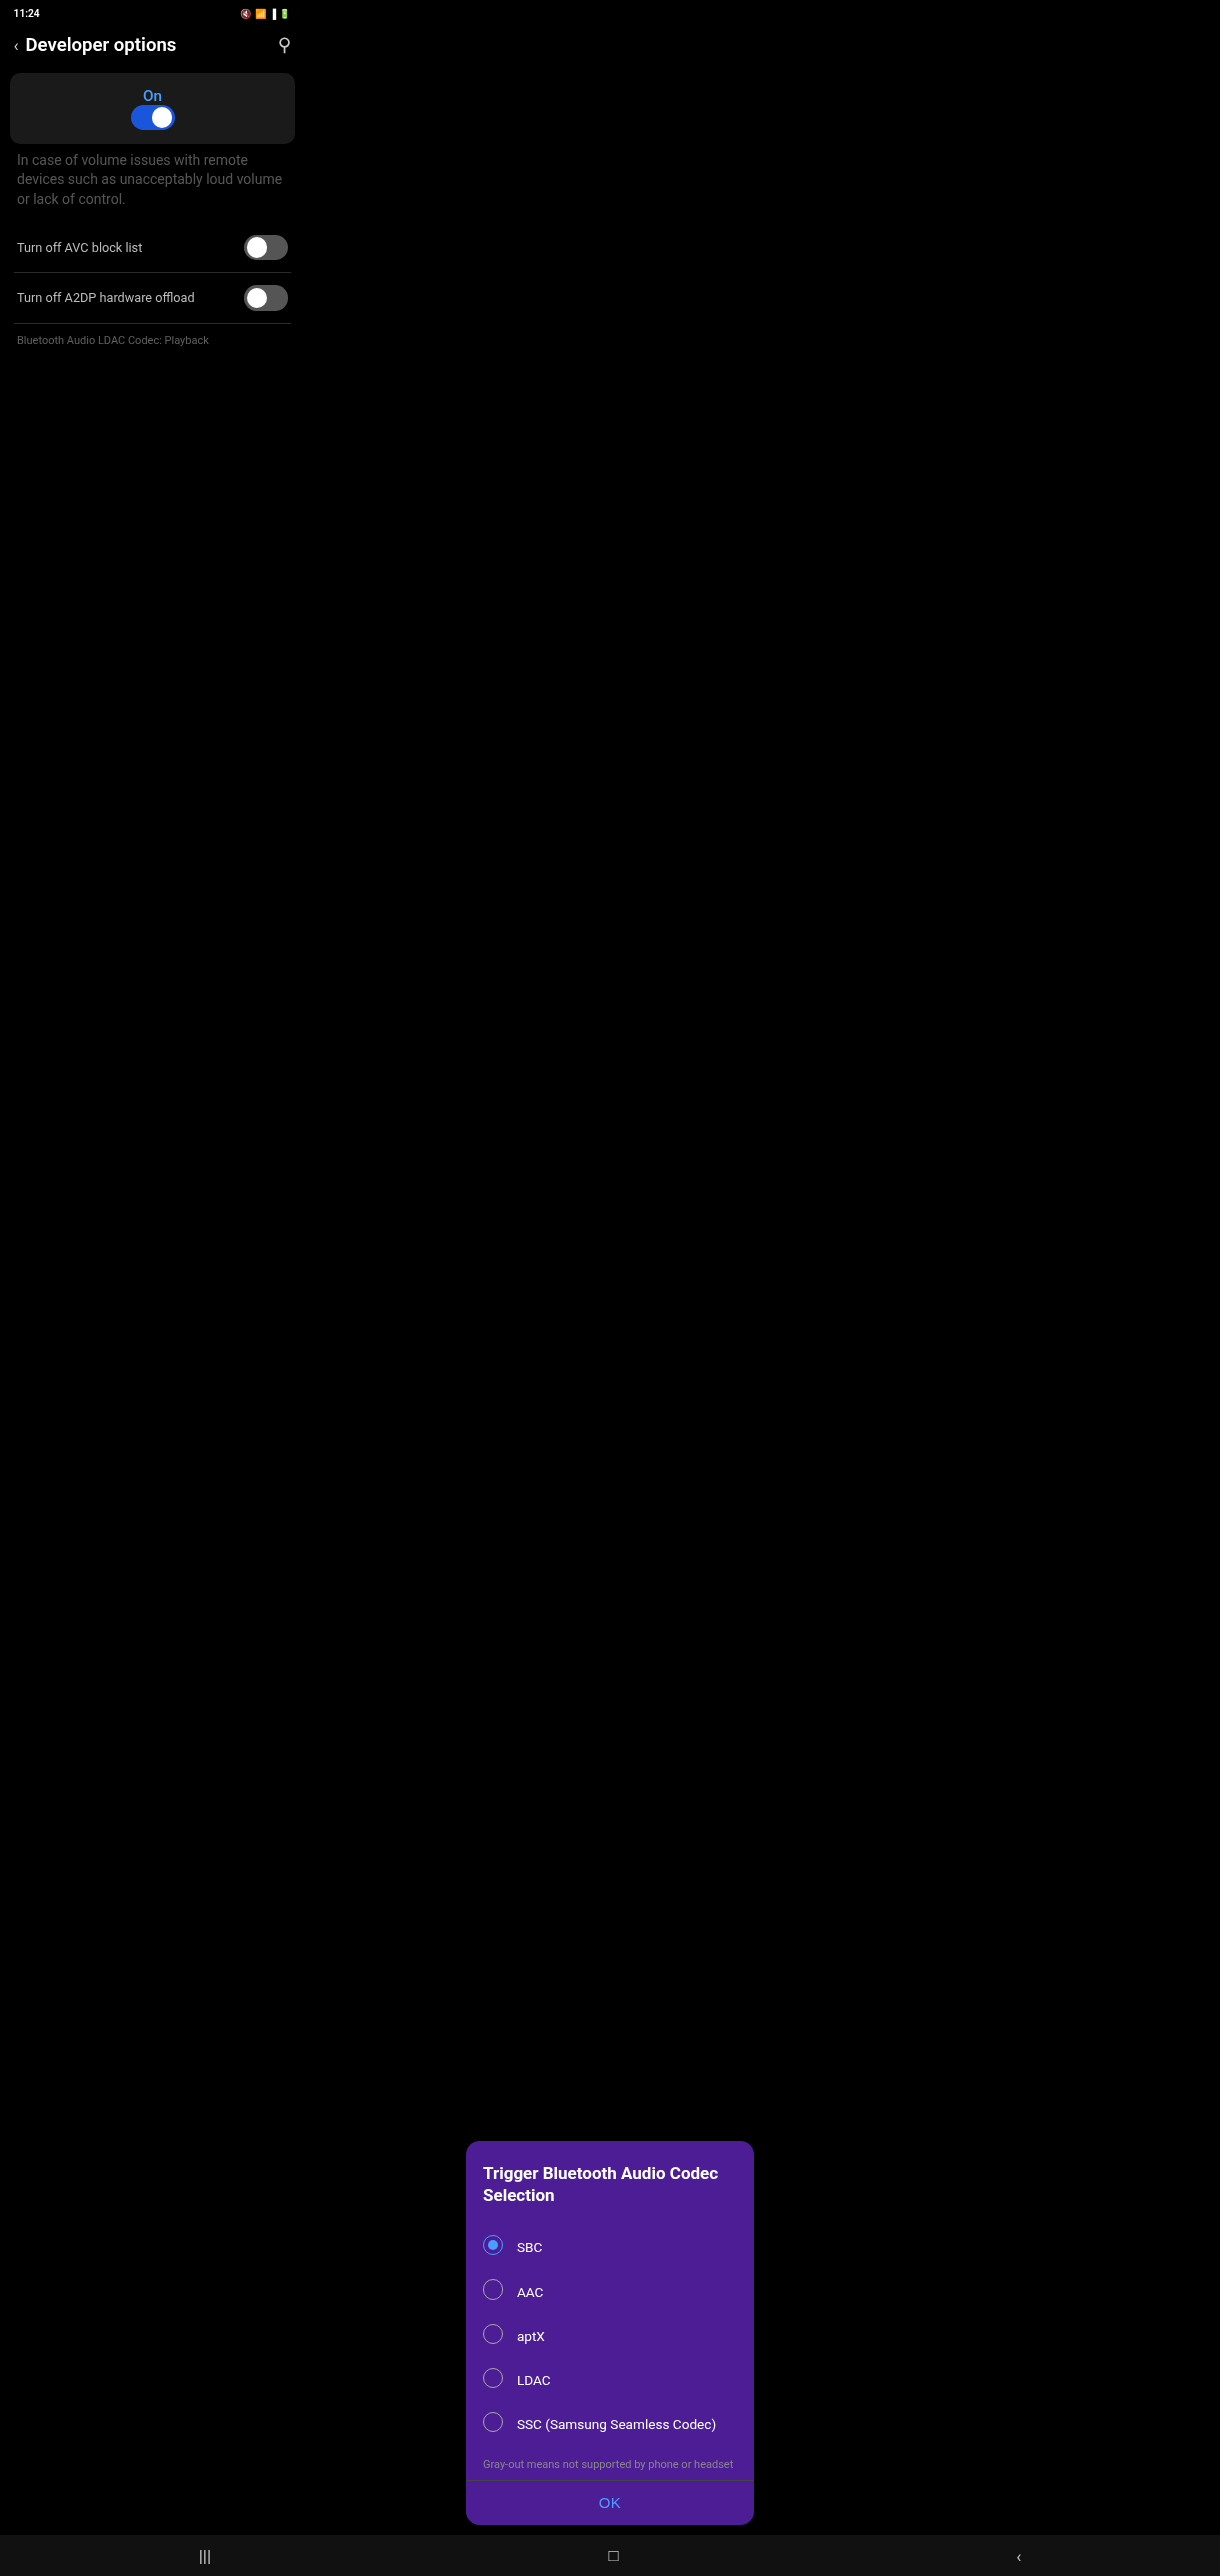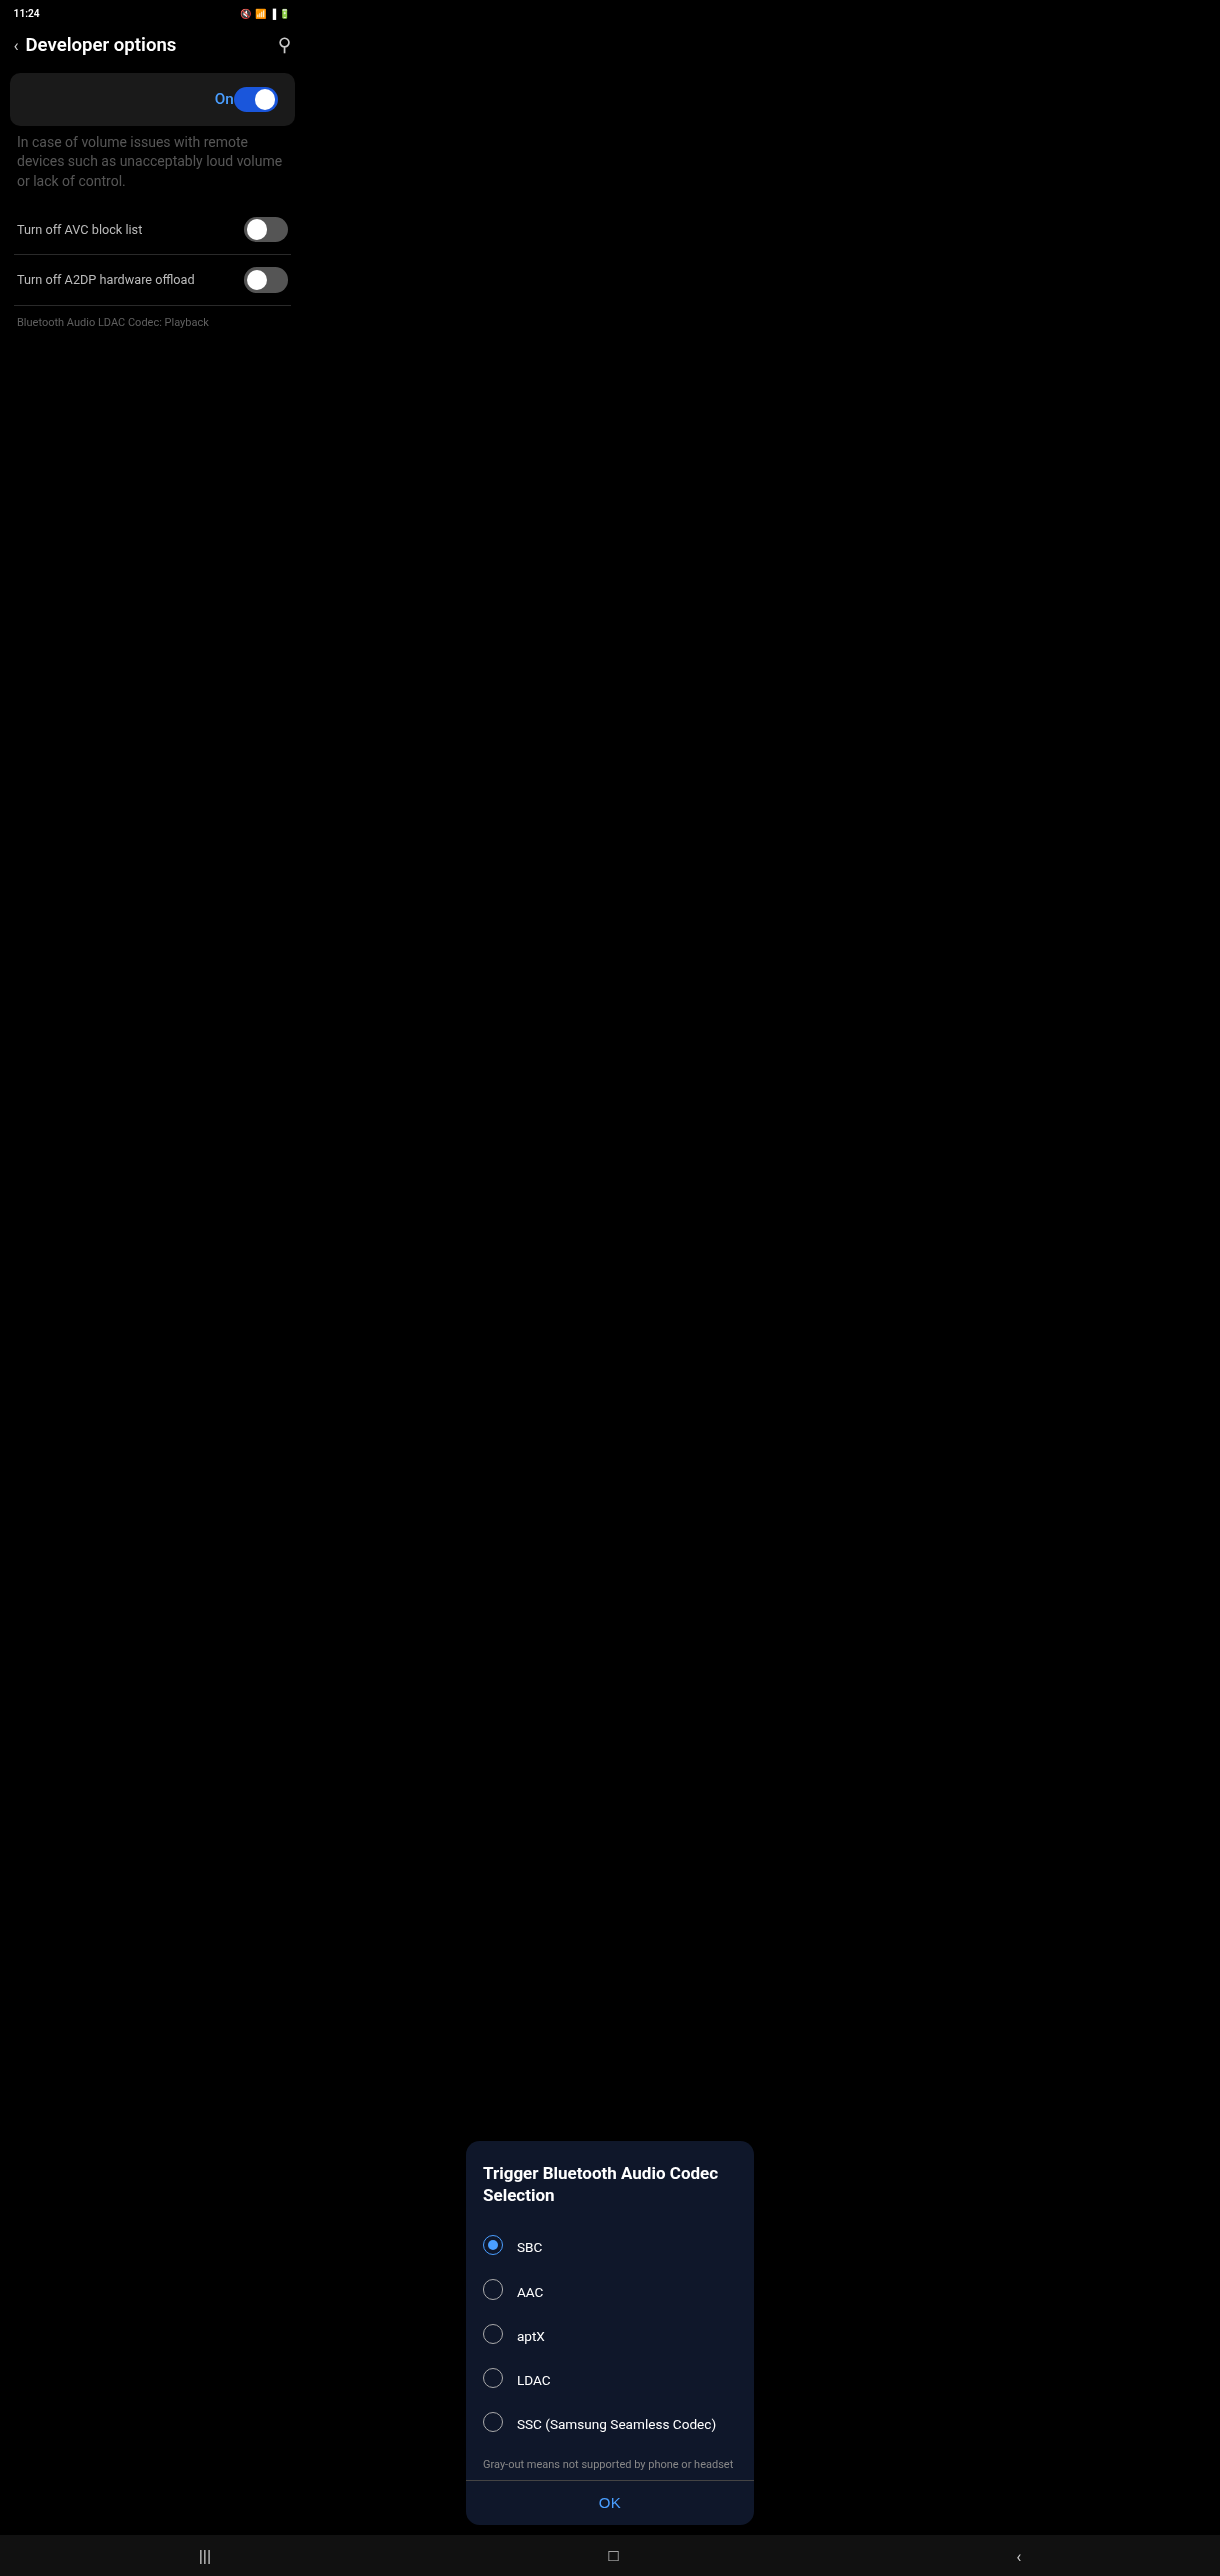--- a/index.html
+++ b/index.html
@@ -78,21 +78,22 @@
     }
 
     
     .on-toggle-row {
       background: #1a1a1a;
       border-radius: 10.2px;
       margin: 6.8px 10.2px;
       padding: 13.6px 17px;
       display: flex;
       align-items: center;
-      justify-content: flex-end;
+      justify-content: flex-start;
+      flex-direction: column;
     }
 
     .on-label {
       font-size: 15.3px;
       color: #4a9eff;
       font-weight: 500;
     }
 
     
     .toggle {
@@ -158,21 +159,21 @@
       opacity: 0.5;
     }
 
     .partial-row-text {
       font-size: 14px;
       color: #aaa;
       line-height: 1.4;
     }
 
     .dialog {
-      background: #0f172a;
+      background: #4c1d95;
       border-radius: 13.6px;
       padding: 20.3px 17px 0;
       width: 90%;
       max-width: 288px;
       position: fixed;
       bottom: 51px;
       left: 50%;
       transform: translateX(-50%);
       z-index: 101;
     }

